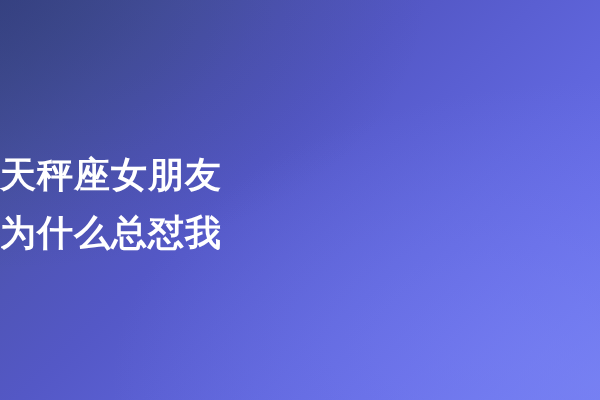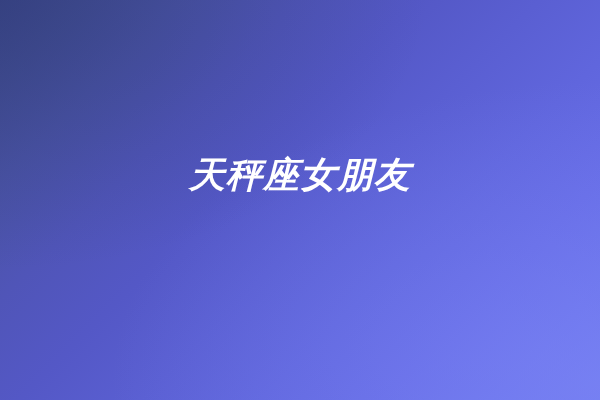--- a/index.html
+++ b/index.html
@@ -45,36 +45,36 @@
       radial-gradient(120% 110% at 100% 95%, rgba(124,134,245,0.55) 0%, rgba(124,134,245,0.22) 38%, rgba(124,134,245,0.0) 68%),
       radial-gradient(95% 90% at 0% 0%, rgba(44,56,118,0.45) 0%, rgba(44,56,118,0.16) 45%, rgba(44,56,118,0.0) 75%);
   }
 
   #headline-block {
     position: absolute;
     left: 0;
     right: 0;
     top: 146px;
     z-index: 2;
-    text-align: center;
-    font-style: italic;
+    text-align: left;
   }
 
   .headline-line {
     display: block;
     color: #ffffff;
     font-size: 36px;
     font-weight: bold;
     line-height: 58px;
     letter-spacing: 1px;
     white-space: nowrap;
   }
 </style>
 </head>
 <body>
 
 <div id="poster">
 
   <div id="headline-block">
     <span class="headline-line">天秤座女朋友</span>
+    <span class="headline-line">为什么总怼我</span>
   </div>
 
 </div>
 
 </body></html>

